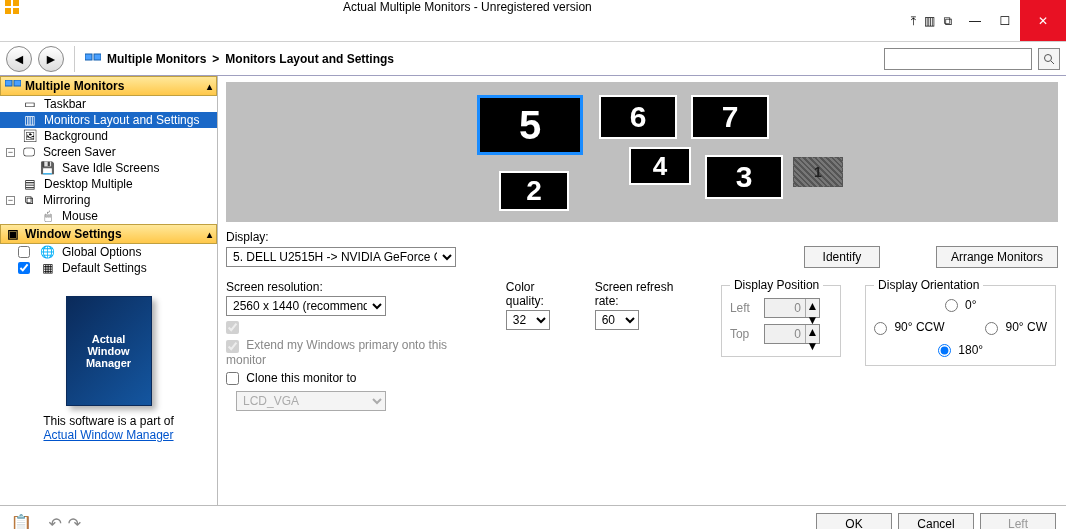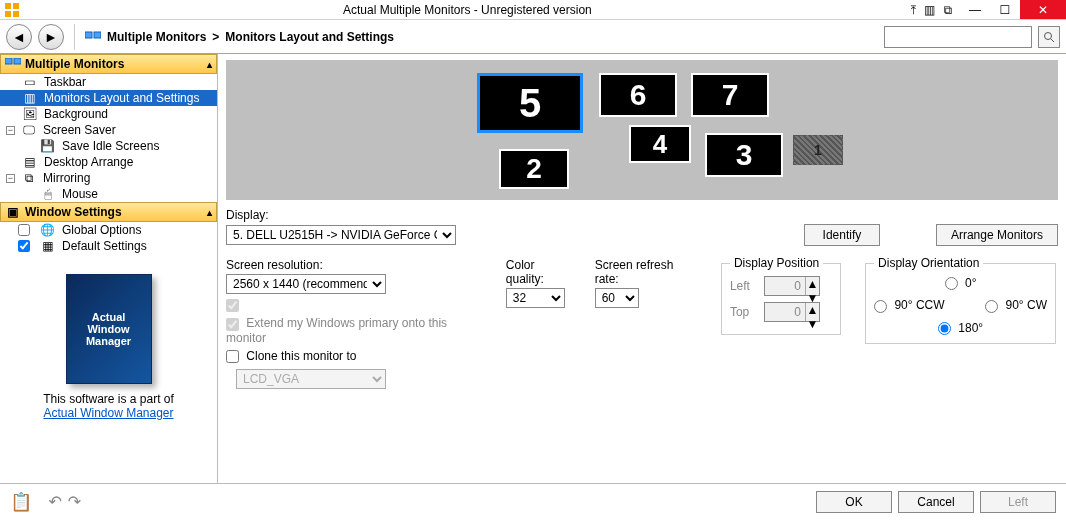--- a/index.html
+++ b/index.html
@@ -1,19 +1,19 @@
 <!DOCTYPE html>
 <html><head>
 <meta charset="utf-8">
 <style>
   * { box-sizing: border-box; font-family: "Segoe UI", Tahoma, sans-serif; font-size: 12px; }
   html, body { margin:0; padding:0; width:1066px; height:529px; background:#fff; overflow:hidden; }
 
   
-  .titlebar { height:20px; background:#fff; display:flex; align-items:center; border-bottom:1px solid #d0d0d0;}
+  .titlebar { height:42px; background:#fff; display:flex; border-bottom:1px solid #d0d0d0;}
   .titlebar .icon-slot { width:24px; display:flex; justify-content:center; }
   .titlebar .title { flex:1; text-align:center; color:#000; font-size:12px;}
   .titlebar .winbtns { display:flex; height:100%; }
   .titlebar .winbtn { width:30px; display:flex; align-items:center; justify-content:center; font-size:12px; color:#000; }
   .titlebar .extra { display:flex; gap:8px; margin-right:8px; align-items:center;}
   .titlebar .close { background:#e81123; color:#fff; width:46px; }
 
   
   .navbar { height:34px; border-bottom:1px solid #a0a0c0; display:flex; align-items:center; padding:0 6px; gap:6px; }
   .navbtn { width:26px; height:26px; border:1px solid #888; border-radius:50%; background:linear-gradient(#fff,#ddd); display:flex; align-items:center; justify-content:center; font-size:14px; }
@@ -149,21 +149,21 @@
         <span class="exp">−</span>
         <span class="iconbox">🖵</span>
         <span>Screen Saver</span>
       </div>
       <div class="item sub">
         <span class="iconbox">💾</span>
         <span>Save Idle Screens</span>
       </div>
       <div class="item">
         <span class="iconbox">▤</span>
-        <span>Desktop Arrange</span>
+        <span>Desktop Multiple</span>
       </div>
       <div class="item" style="padding-left:6px">
         <span class="exp">−</span>
         <span class="iconbox">⧉</span>
         <span>Mirroring</span>
       </div>
       <div class="item sub">
         <span class="iconbox">🖱</span>
         <span>Mouse</span>
       </div>
@@ -231,21 +231,21 @@
           </div>
           <div class="chk-line">
             <input type="checkbox" style="">
             <span>Clone this monitor to</span>
           </div>
           <select style="width:150px;margin-left:10px;margin-top:2px" disabled=""><option>LCD_VGA</option></select>
         </div>
 
         <div>
           <label class="lab">Color quality:</label>
-          <select style="width:59px"><option>32</option></select>
+          <select style="width:44px"><option>32</option></select>
         </div>
 
         <div>
           <label class="lab">Screen refresh rate:</label>
           <select style="width:44px"><option>60</option></select>
         </div>
 
         <fieldset style="width:122px">
           <legend>Display Position</legend>
           <div class="row" style="margin-bottom:6px">

